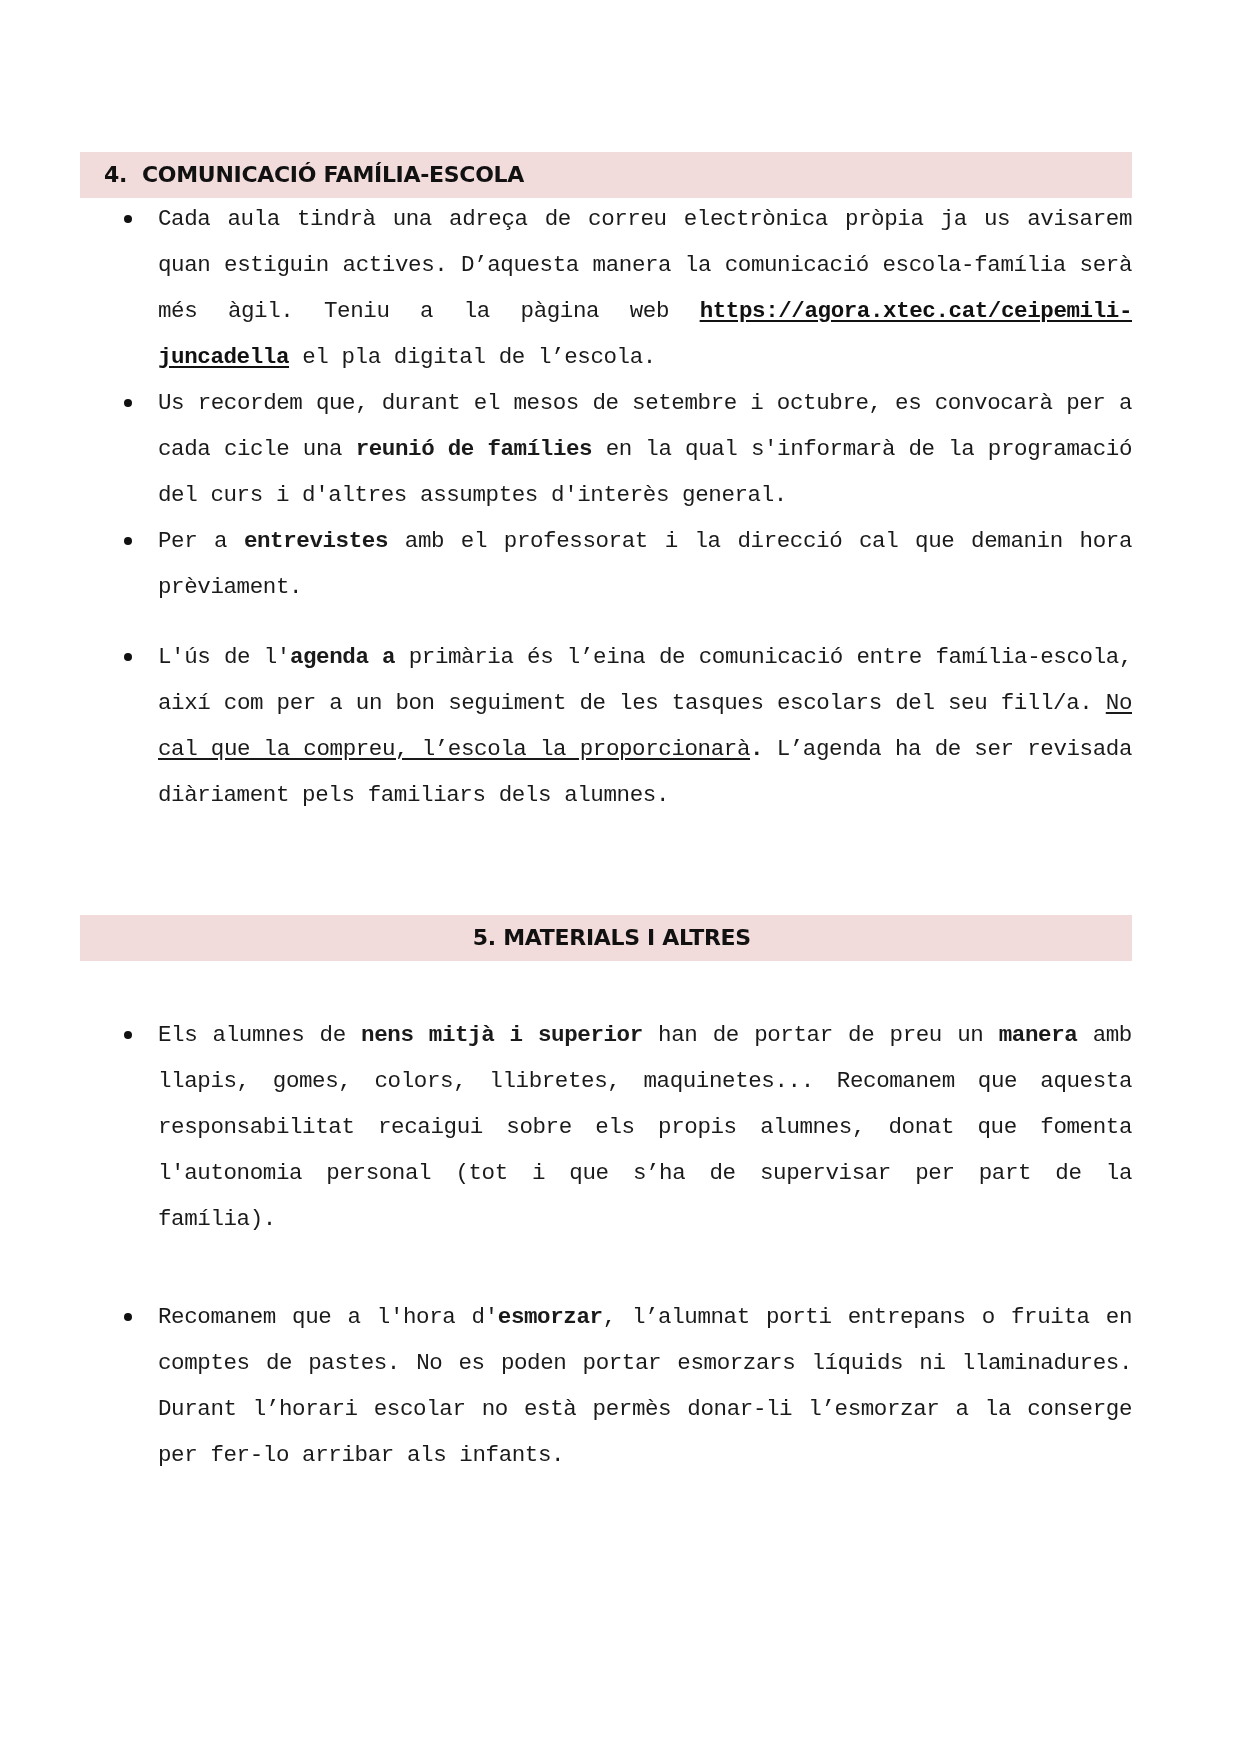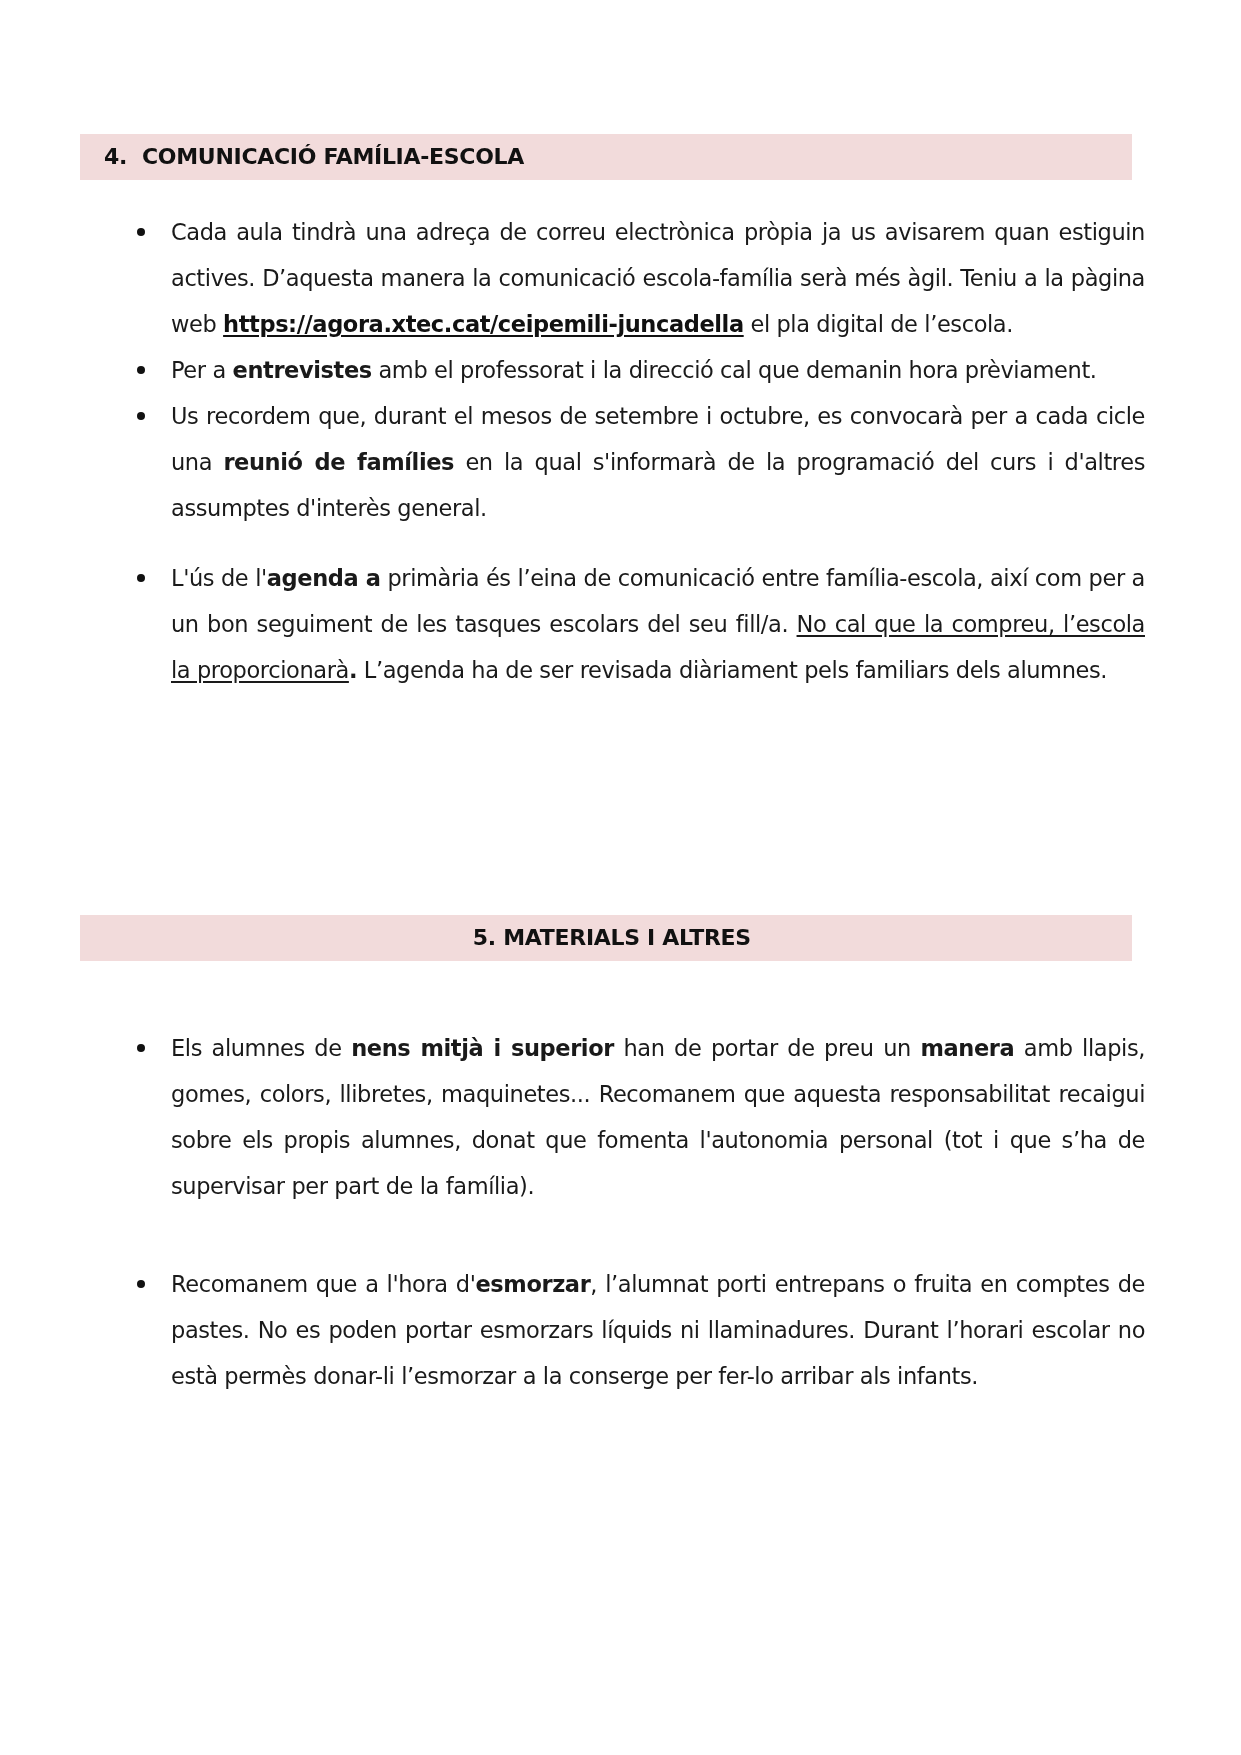--- a/index.html
+++ b/index.html
@@ -9,56 +9,56 @@
   }
   .page { position: absolute; left: 0; top: 0; width: 1241px; height: 1755px; }
   .section-head {
     position: absolute; left: 80px; width: 1052px; height: 46px;
     background: #f2dbdb; box-sizing: border-box;
     font-family: "DejaVu Sans", sans-serif; font-weight: bold;
     font-size: 22px; line-height: 46px; color: #111;
     padding-left: 4px; letter-spacing: -0.3px;
   }
   .section-head .num { display: inline-block; width: 38px; }
-  .list { position: absolute; left: 80px; width: 1052px; margin: 13px; padding: 0; list-style: none; }
+  .list { position: absolute; left: 80px; width: 1052px; margin: 0; padding: 0; list-style: none; font-family: Liberation Mono, monospace; }
   .item { position: relative; padding-left: 78px; padding-right: 0; margin: 0; }
   .item .bullet {
     position: absolute; left: 44px; top: 19px; width: 8px; height: 8px;
     border-radius: 50%; background: #111;
   }
   .item .text {
     font-size: 22.5px; line-height: 46px; text-align: justify;
     letter-spacing: -0.4px; word-spacing: 0px;
   }
   .text b { font-weight: bold; }
   .text u { text-decoration: underline; text-underline-offset: 3px; }
   .gap-sm { height: 24px; }
   .gap-md { height: 26px; }
 </style>
 </head>
 <body>
 
 <div class="page">
 
-  <div class="section-head" style="top:134px;padding-left:24px;">
+  <div class="section-head" style="top:152px;padding-left:24px;">
     <span class="num">4.</span><span>COMUNICACIÓ FAMÍLIA-ESCOLA</span>
   </div>
 
   <ul class="list" style="top:196px;">
     <li class="item">
       <span class="bullet"></span>
       <div class="text"><span>Cada aula tindrà una adreça de correu electrònica pròpia ja us avisarem quan estiguin actives. D’aquesta manera la comunicació escola-família serà més àgil. Teniu a la pàgina web </span><a style="font-weight: bold; color: rgb(17, 17, 17); text-decoration: underline; text-underline-offset: 3px;">https://agora.xtec.cat/ceipemili-juncadella</a><span> el pla digital de l’escola.</span></div>
     </li>
     <li class="item">
       <span class="bullet"></span>
-      <div class="text"><span>Per a </span><b>entrevistes</b><span> amb el professorat i la direcció cal que demanin hora prèviament.</span></div>
+      <div class="text"><span>Us recordem que, durant el mesos de setembre i octubre, es convocarà per a cada cicle una </span><b>reunió de famílies</b><span> en la qual s'informarà de la programació del curs i d'altres assumptes d'interès general.</span></div>
     </li>
     <li class="item">
       <span class="bullet"></span>
-      <div class="text"><span>Us recordem que, durant el mesos de setembre i octubre, es convocarà per a cada cicle una </span><b>reunió de famílies</b><span> en la qual s'informarà de la programació del curs i d'altres assumptes d'interès general.</span></div>
+      <div class="text"><span>Per a </span><b>entrevistes</b><span> amb el professorat i la direcció cal que demanin hora prèviament.</span></div>
     </li>
     <li class="gap-sm"></li>
     <li class="item">
       <span class="bullet"></span>
       <div class="text"><span>L'ús de l'</span><b>agenda a</b><span> primària és l’eina de comunicació entre família-escola, així com per a un bon seguiment de les tasques escolars del seu fill/a. </span><u>No cal que la compreu, l’escola la proporcionarà</u><b>.</b><span> L’agenda ha de ser revisada diàriament pels familiars dels alumnes.</span></div>
     </li>
   </ul>
 
   <div class="section-head" style="top:915px;text-align:center;">
     <span class="num">5.</span><span>MATERIALS I ALTRES</span>

